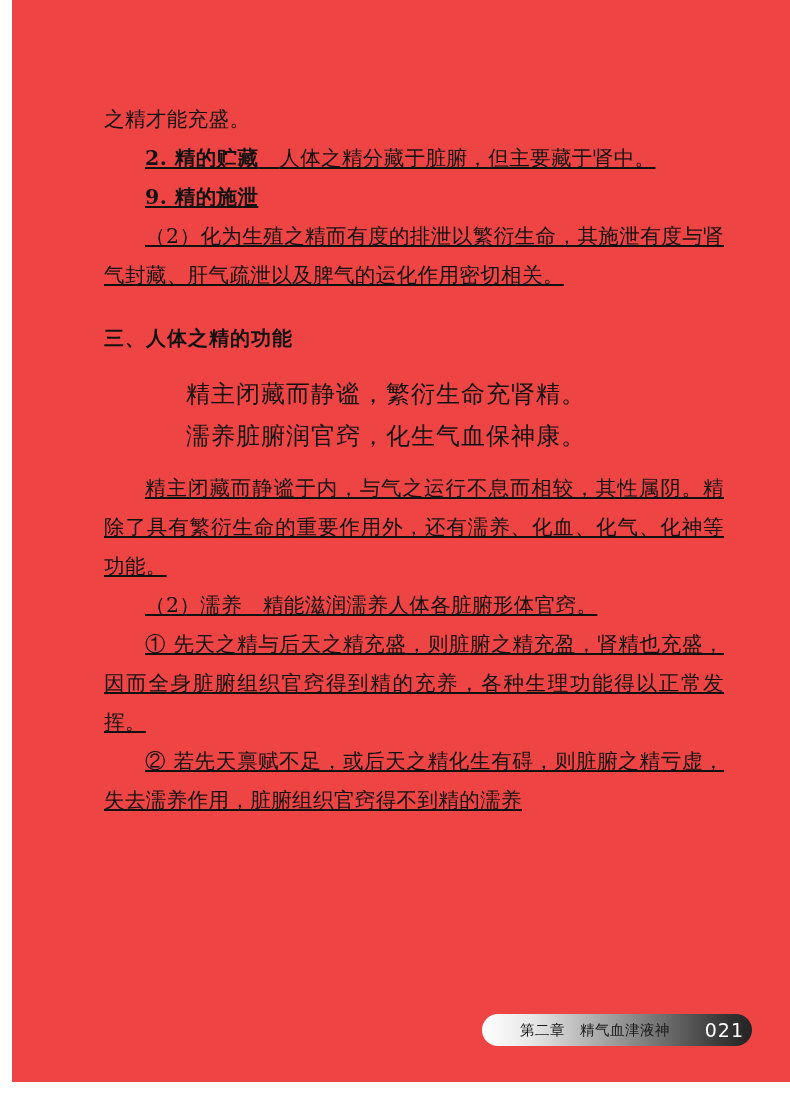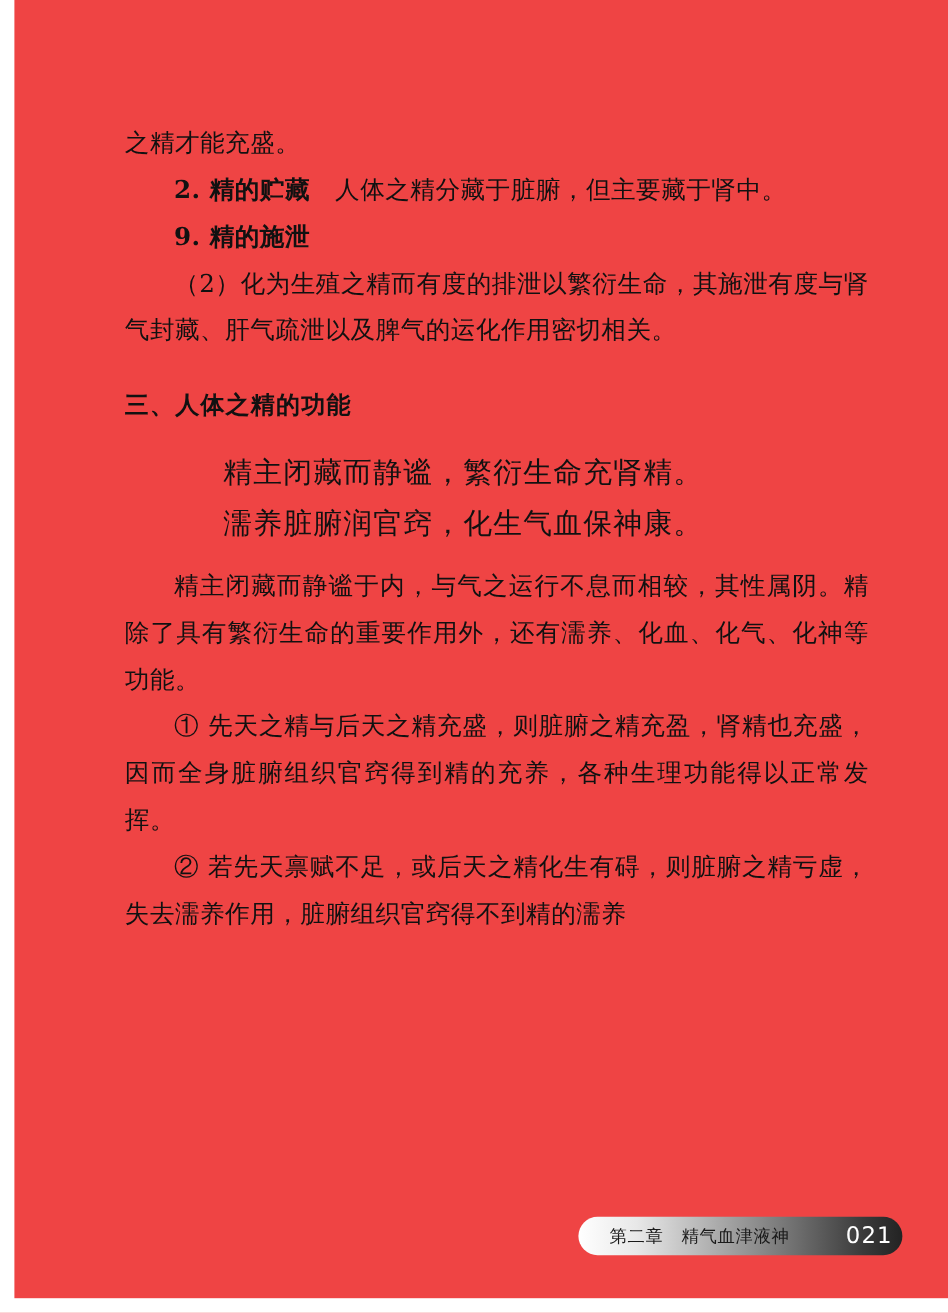--- a/index.html
+++ b/index.html
@@ -29,20 +29,21 @@
     font-family: "DejaVu Serif", serif;
     font-size: 20.5px;
     line-height: 39px;
     color: #111111;
     text-align: justify;
     letter-spacing: 0.4px;
     margin: 0;
   }
   .indent2 {
     text-indent: 41px;
+    text-decoration: underline;
   }
   .numlabel {
     font-weight: bold;
   }
   .section-title {
     font-family: Liberation Serif, serif;
     font-size: 20px;
     font-weight: bold;
     color: #111111;
     letter-spacing: 1px;
@@ -72,21 +73,21 @@
     position: absolute;
     right: 50px;
     bottom: 0;
     width: 270px;
     height: 32px;
     background: linear-gradient(to right, #ffffff 0%, #e8e8e8 18%, #8d8d8d 55%, #3a3a3a 88%, #232323 100%);
     border-radius: 16px 16px 16px 16px;
   }
   .footer-chapter {
     position: absolute;
-    right: 144px;
+    right: 132px;
     bottom: 6px;
     font-family: "DejaVu Sans", sans-serif;
     font-size: 14.5px;
     color: #1a1a1a;
     letter-spacing: 0.5px;
     white-space: nowrap;
   }
   .footer-page {
     position: absolute;
     right: 58px;
@@ -117,20 +118,21 @@
     <h2 class="section-title">三、人体之精的功能</h2>
 
     <div class="verse-block">
       <p class="verse">精主闭藏而静谧，繁衍生命充肾精。</p>
       <p class="verse">濡养脏腑润官窍，化生气血保神康。</p>
     </div>
 
     <p class="para indent2">精主闭藏而静谧于内，与气之运行不息而相较，其性属阴。精除了具有繁衍生命的重要作用外，还有濡养、化血、化气、化神等功能。</p>
 
 
+    <p class="para indent2"><span>（2）濡养</span>　<span>精能滋润濡养人体各脏腑形体官窍。</span></p>
 
     <p class="para indent2">① 先天之精与后天之精充盛，则脏腑之精充盈，肾精也充盛，因而全身脏腑组织官窍得到精的充养，各种生理功能得以正常发挥。</p>
 
     <p class="para indent2">② 若先天禀赋不足，或后天之精化生有碍，则脏腑之精亏虚，失去濡养作用，脏腑组织官窍得不到精的濡养</p>
 
   </div>
 
   <div class="footer">
     <div class="footer-bar"></div>
     <div class="footer-chapter">第二章　精气血津液神</div>

